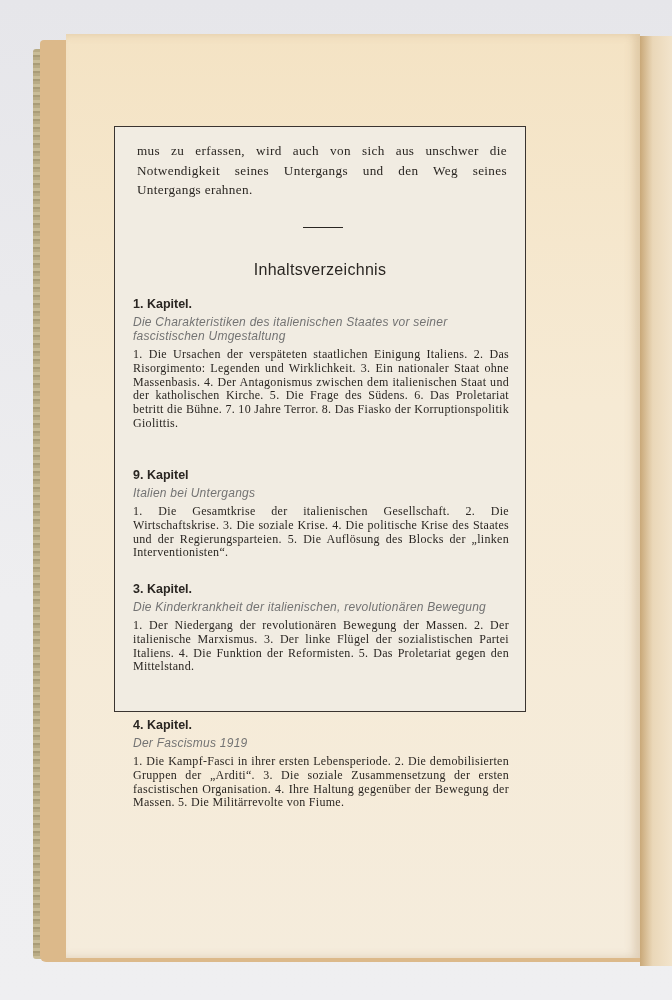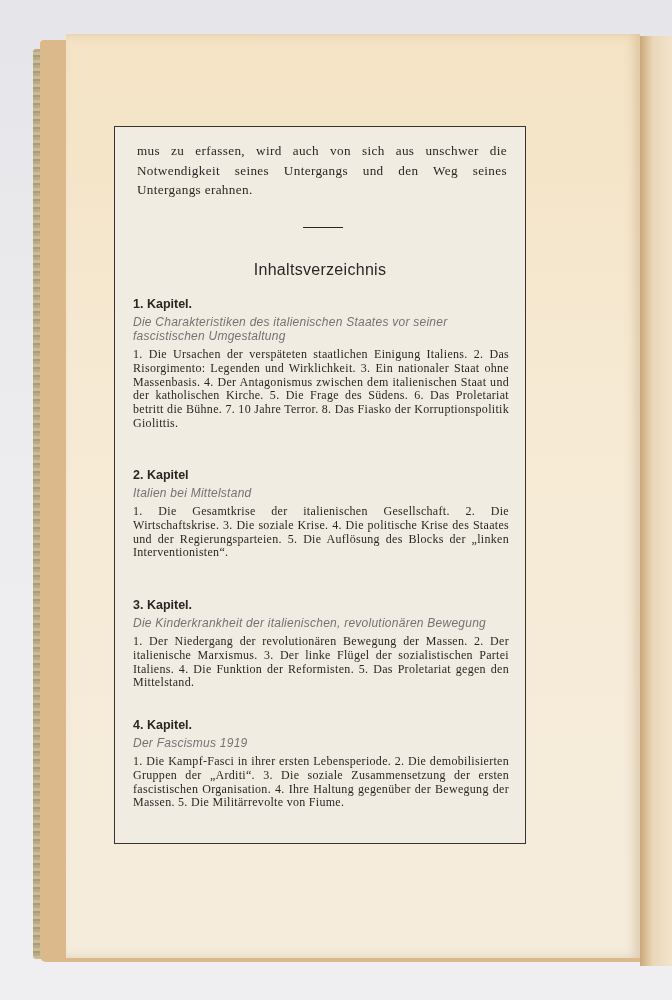--- a/index.html
+++ b/index.html
@@ -21,21 +21,21 @@
   .page {
     position: absolute; left: 66px; top: 34px; width: 574px; height: 924px;
     background: linear-gradient(180deg, #f4e3c4 0%, #f6ead4 40%, #f5ecdc 100%);
     box-shadow: inset -6px 0 10px rgba(160,120,70,0.25);
   }
   .gutter {
     position: absolute; left: 640px; top: 36px; width: 32px; height: 930px;
     background: linear-gradient(90deg, #c9a878 0%, #ead7b8 40%, #f2e4cc 100%);
   }
   .frame {
-    position: absolute; left: 114px; top: 126px; width: 412px; height: 718px;
+    position: absolute; left: 114px; top: 126px; width: 412px; height: 586px;
     border: 1.5px solid #3a3430;
     background: #f1ece2;
     box-sizing: border-box;
     color: #2a2622;
   }
   .intro {
     position: absolute; left: 22px; right: 18px; top: 14px;
     font-size: 13.2px; line-height: 19.5px; text-align: justify;
     font-family: "Liberation Serif", serif; letter-spacing: 0.35px;
   }
@@ -44,21 +44,21 @@
   .toc-title {
     position: absolute; left: 0; right: 0; top: 134px; text-align: center;
     font-family: Liberation Sans, sans-serif; font-size: 16px; letter-spacing: 0.3px;
   }
   .chapter { position: absolute; left: 18px; right: 16px; }
   .ch-head { font-family: Liberation Sans, sans-serif; font-weight: bold; font-size: 12.5px; margin: 0 0 4px 0; }
   .ch-sub { font-family: "Liberation Sans", sans-serif; font-style: italic; font-size: 12px; line-height: 14px; margin: 0 0 5px 0; letter-spacing: 0.25px; color: #737373; }
   .ch-body { font-family: Liberation Serif, serif; font-size: 12px; line-height: 13.8px; text-align: justify; margin: 0; letter-spacing: 0.3px; }
   .c1 { top: 170px; }
   .c2 { top: 341px; }
-  .c3 { top: 455px; margin-top: 16px; }
+  .c3 { top: 455px; }
   .c4 { top: 591px; }
 </style>
 </head>
 <body>
 
 <div class="spine-edge"></div>
 <div class="page-block"></div>
 <div class="page"></div>
 <div class="gutter"></div>
 
@@ -69,22 +69,22 @@
   <div class="rule"></div>
   <div class="toc-title">Inhaltsverzeichnis</div>
 
   <div class="chapter c1">
     <p class="ch-head">1. Kapitel.</p>
     <p class="ch-sub">Die Charakteristiken des italienischen Staates vor seiner fascistischen Umgestaltung</p>
     <p class="ch-body">1. Die Ursachen der verspäteten staatlichen Einigung Italiens. 2. Das Risorgimento: Legenden und Wirklichkeit. 3. Ein nationaler Staat ohne Massenbasis. 4. Der Antagonismus zwischen dem italienischen Staat und der katholischen Kirche. 5. Die Frage des Südens. 6. Das Proletariat betritt die Bühne. 7. 10 Jahre Terror. 8. Das Fiasko der Korruptionspolitik Giolittis.</p>
   </div>
 
   <div class="chapter c2">
-    <p class="ch-head">2. Kapitel</p>
-    <p class="ch-sub">Italien bei Mittelstand</p>
+    <p class="ch-head">9. Kapitel</p>
+    <p class="ch-sub">Italien bei Untergangs</p>
     <p class="ch-body">1. Die Gesamtkrise der italienischen Gesellschaft. 2. Die Wirtschaftskrise. 3. Die soziale Krise. 4. Die politische Krise des Staates und der Regierungsparteien. 5. Die Auflösung des Blocks der „linken Interventionisten“.</p>
   </div>
 
   <div class="chapter c3">
     <p class="ch-head">3. Kapitel.</p>
     <p class="ch-sub">Die Kinderkrankheit der italienischen, revolutionären Bewegung</p>
     <p class="ch-body">1. Der Niedergang der revolutionären Bewegung der Massen. 2. Der italienische Marxismus. 3. Der linke Flügel der sozialistischen Partei Italiens. 4. Die Funktion der Reformisten. 5. Das Proletariat gegen den Mittelstand.</p>
   </div>
 
   <div class="chapter c4">

